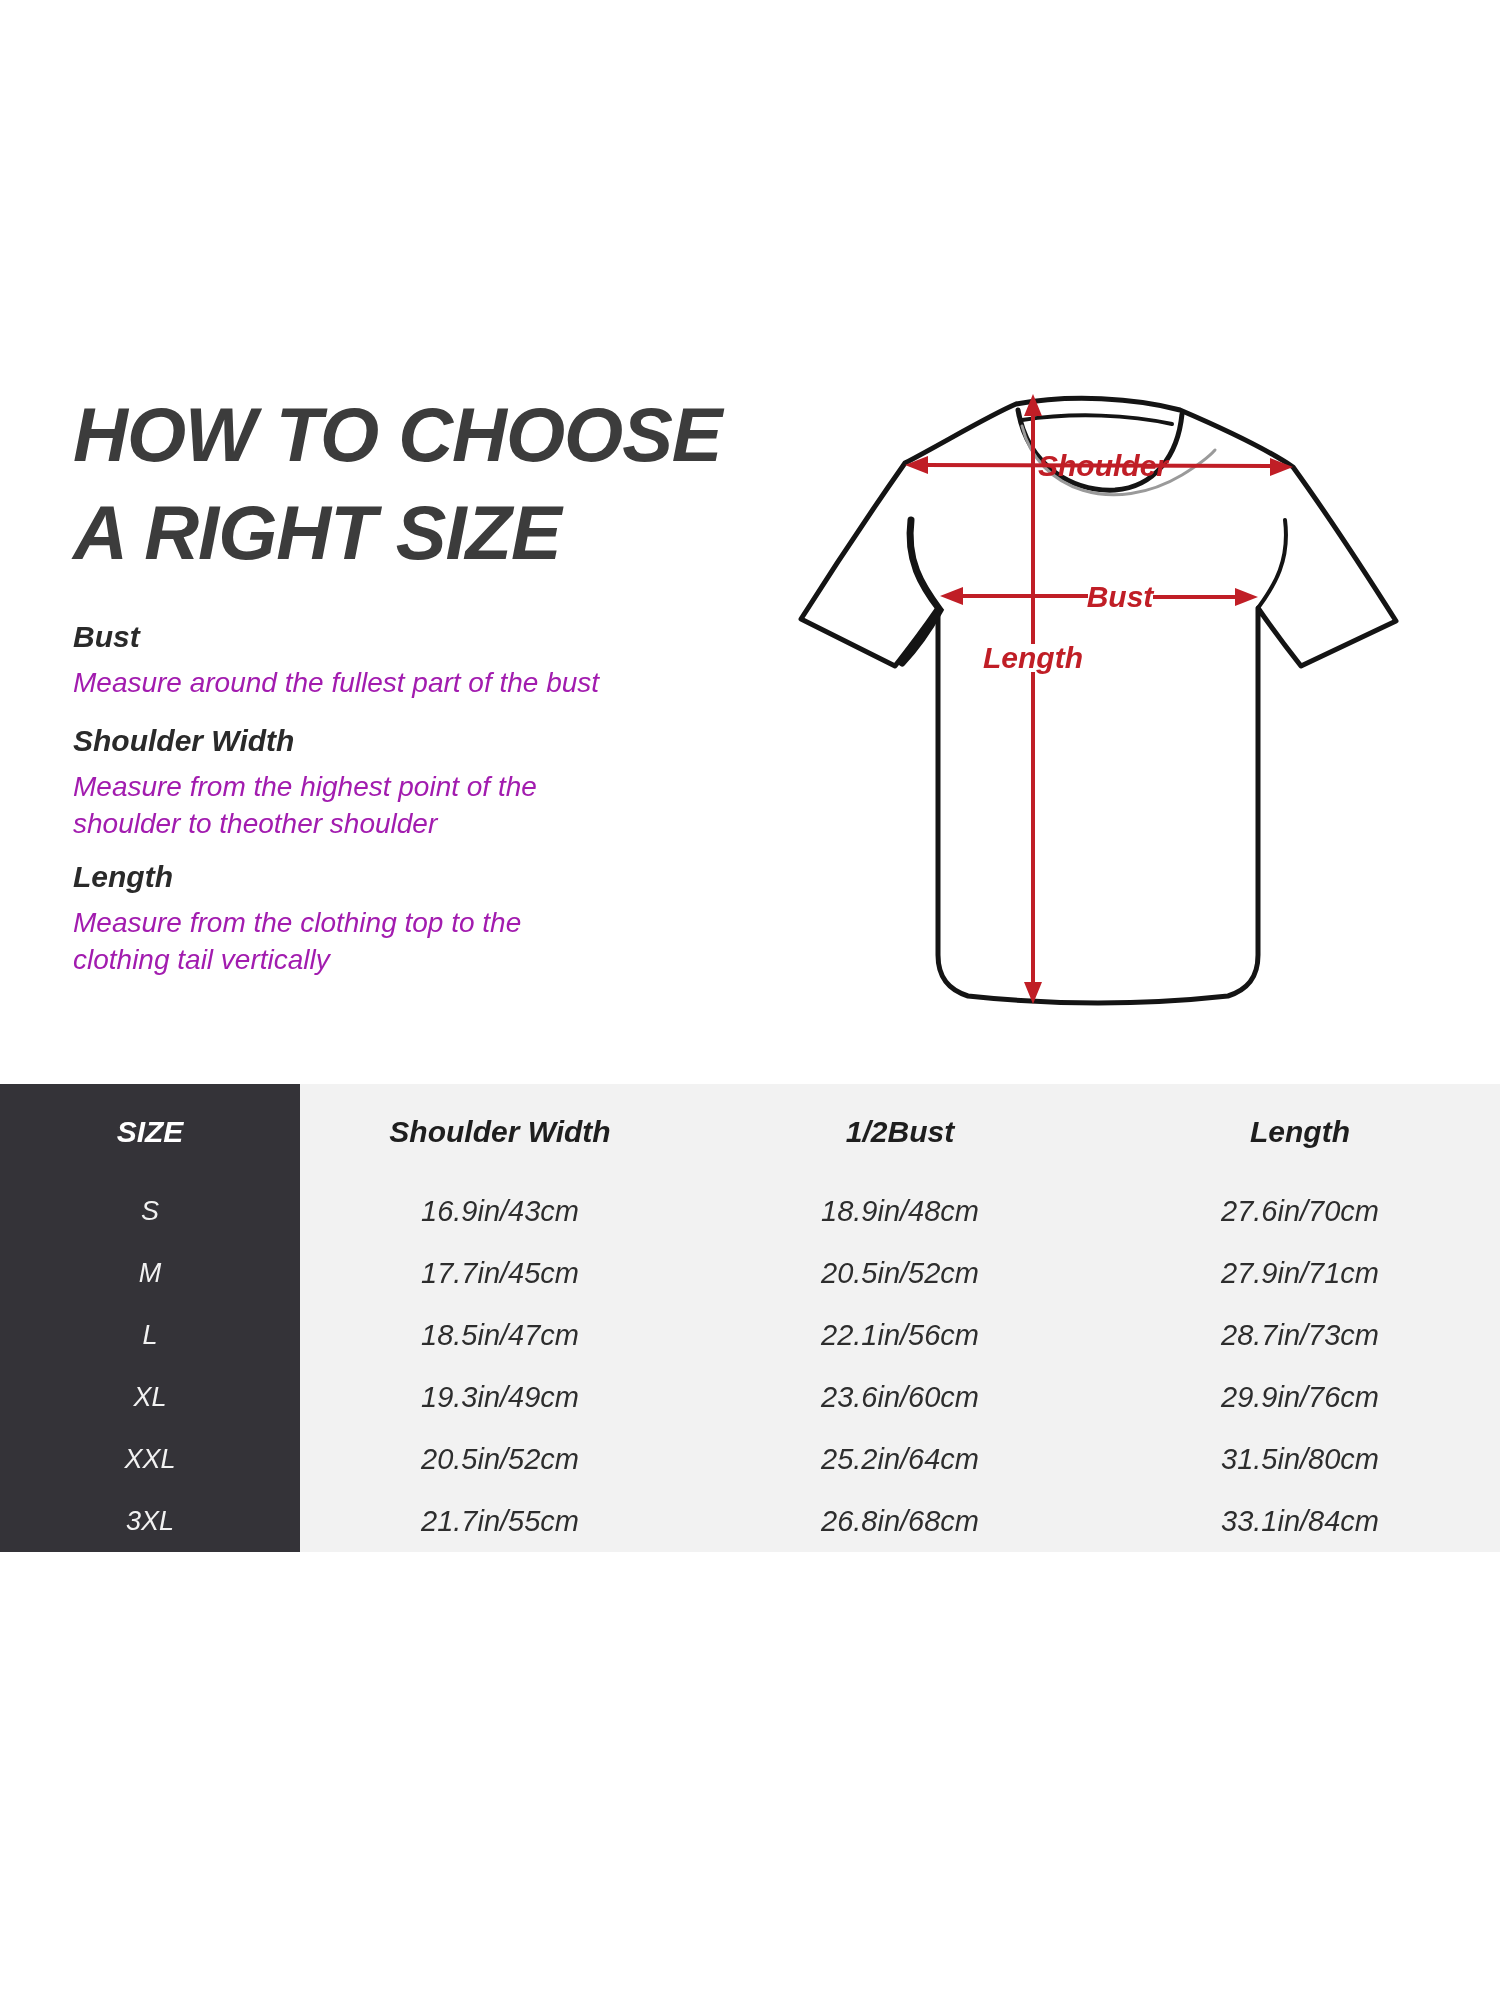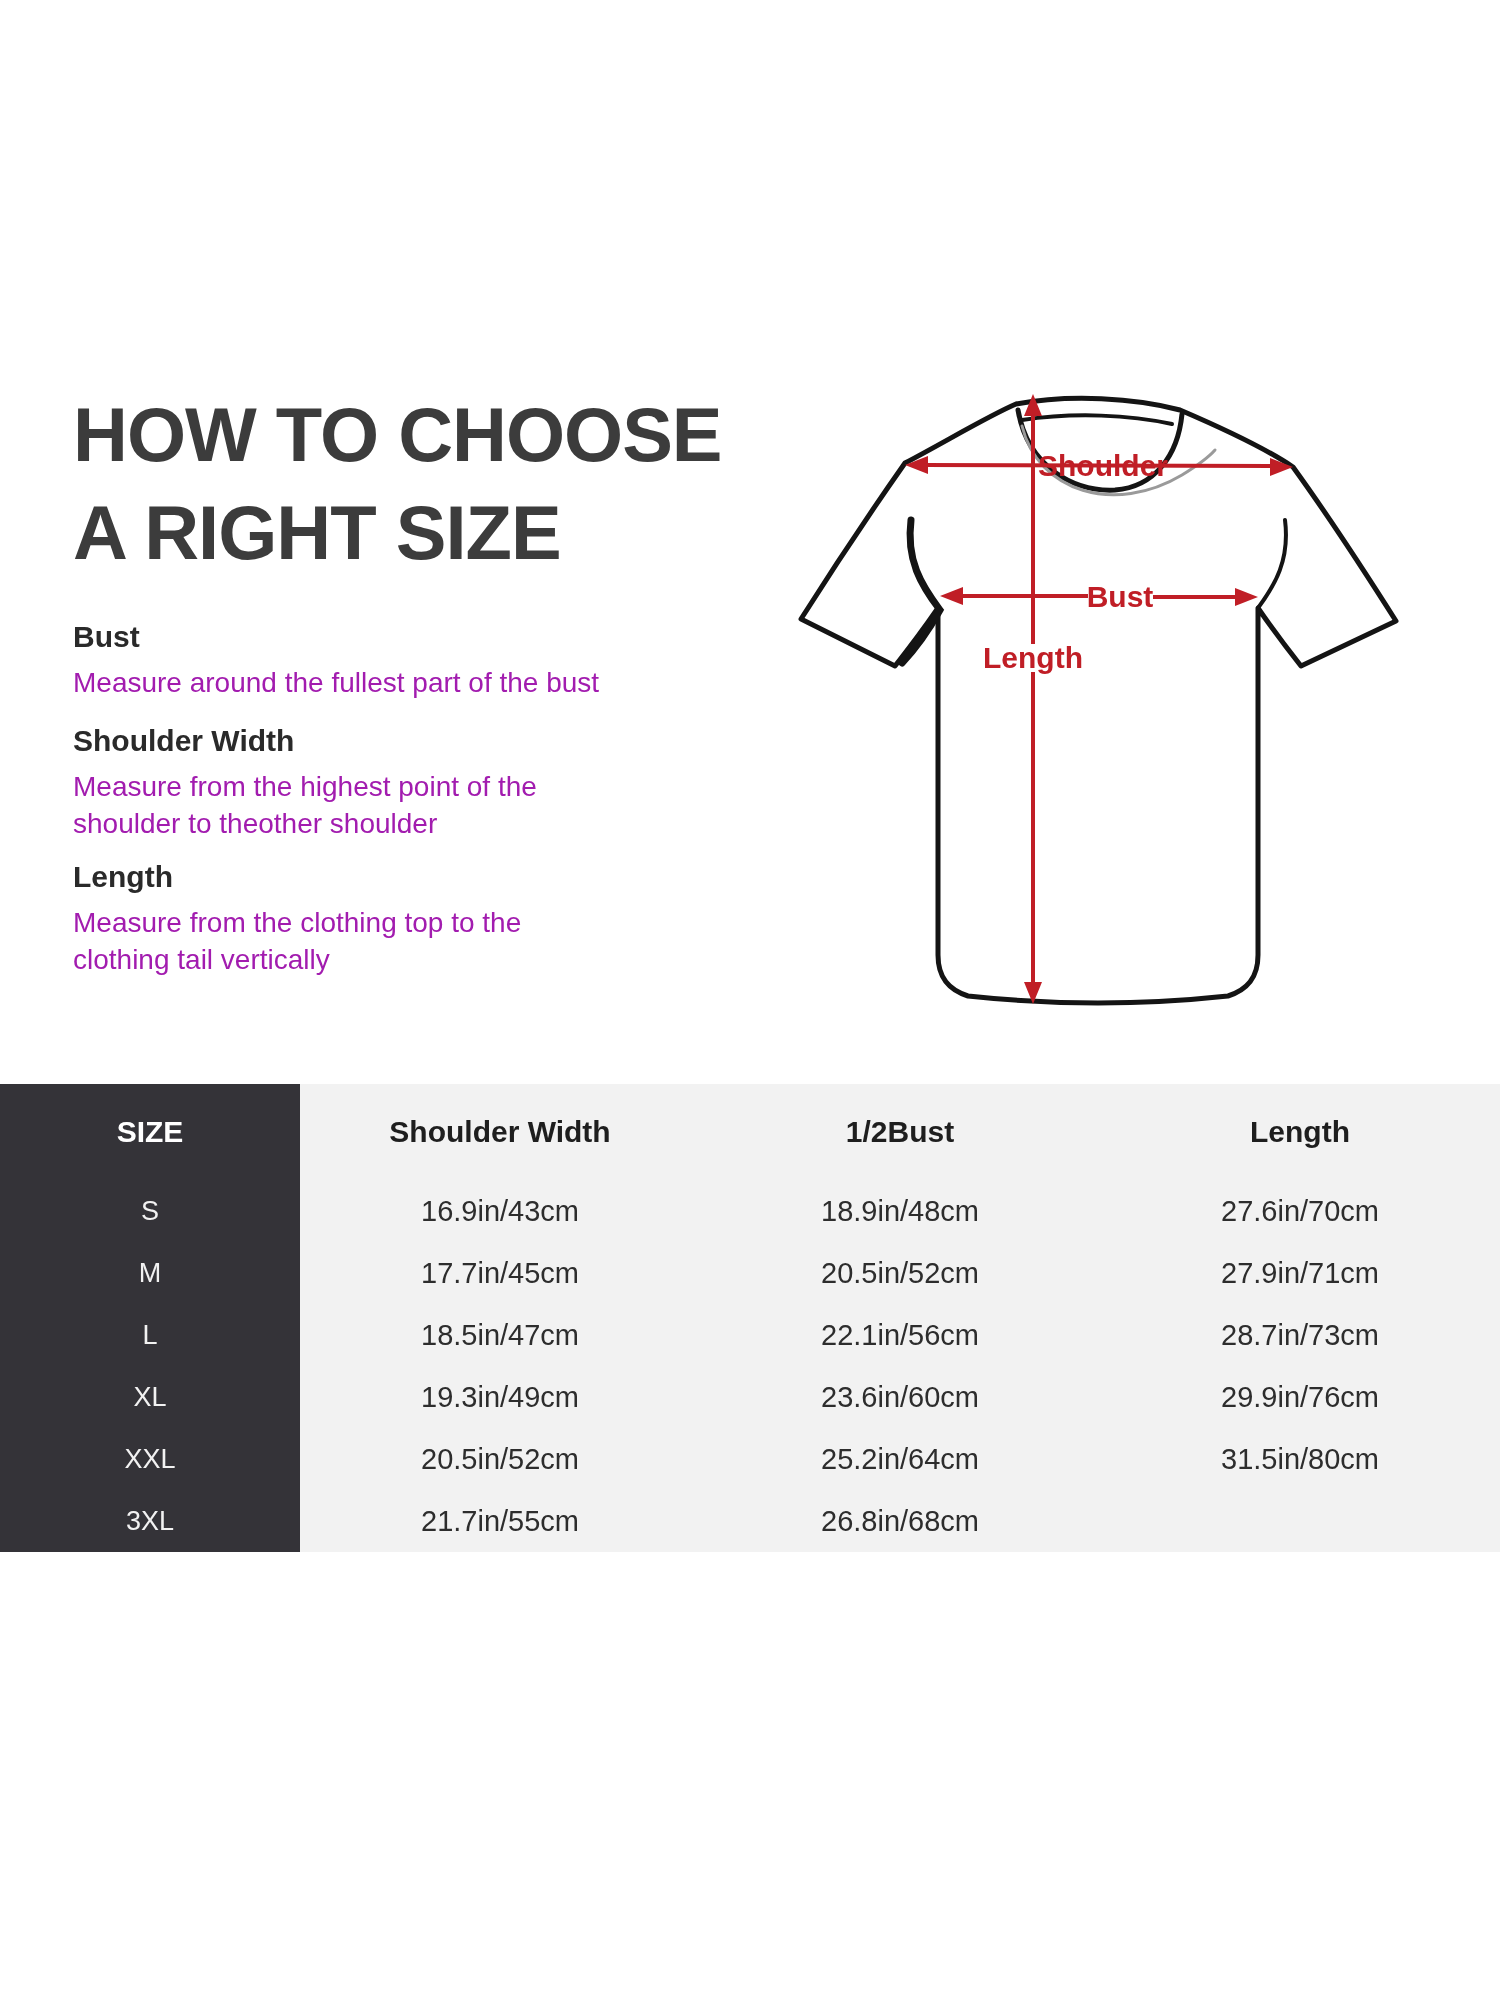--- a/index.html
+++ b/index.html
@@ -1,18 +1,18 @@
 <!DOCTYPE html>
 <html><head>
 <meta charset="utf-8">
 <style>
   html,body{margin:0;padding:0;background:#ffffff;}
   .page{
     position:relative;width:1500px;height:1592px;background:#ffffff;
-    font-family:"Liberation Sans",sans-serif;overflow:hidden;color:#333;
+    font-family:"Liberation Sans",sans-serif;overflow:hidden;color:#333;font-style:italic;
   }
   
   .title{
     position:absolute;left:73px;top:386px;
     font-size:76px;line-height:98px;font-weight:bold;color:#3c3c3c;letter-spacing:-1px;
   }
   
   .section{position:absolute;left:73px;width:540px;}
   .sec-bust{top:618px;}
   .sec-shoulder{top:722px;}
@@ -144,16 +144,17 @@
       <div class="cell val">19.3in/49cm</div>
       <div class="cell val">23.6in/60cm</div>
       <div class="cell val">29.9in/76cm</div>
       <div class="cell dark size-label">XXL</div>
       <div class="cell val">20.5in/52cm</div>
       <div class="cell val">25.2in/64cm</div>
       <div class="cell val">31.5in/80cm</div>
       <div class="cell dark size-label">3XL</div>
       <div class="cell val">21.7in/55cm</div>
       <div class="cell val">26.8in/68cm</div>
+      <div class="cell val">33.1in/84cm</div>
     </div>
 
 
 </div>
 
 </body></html>

